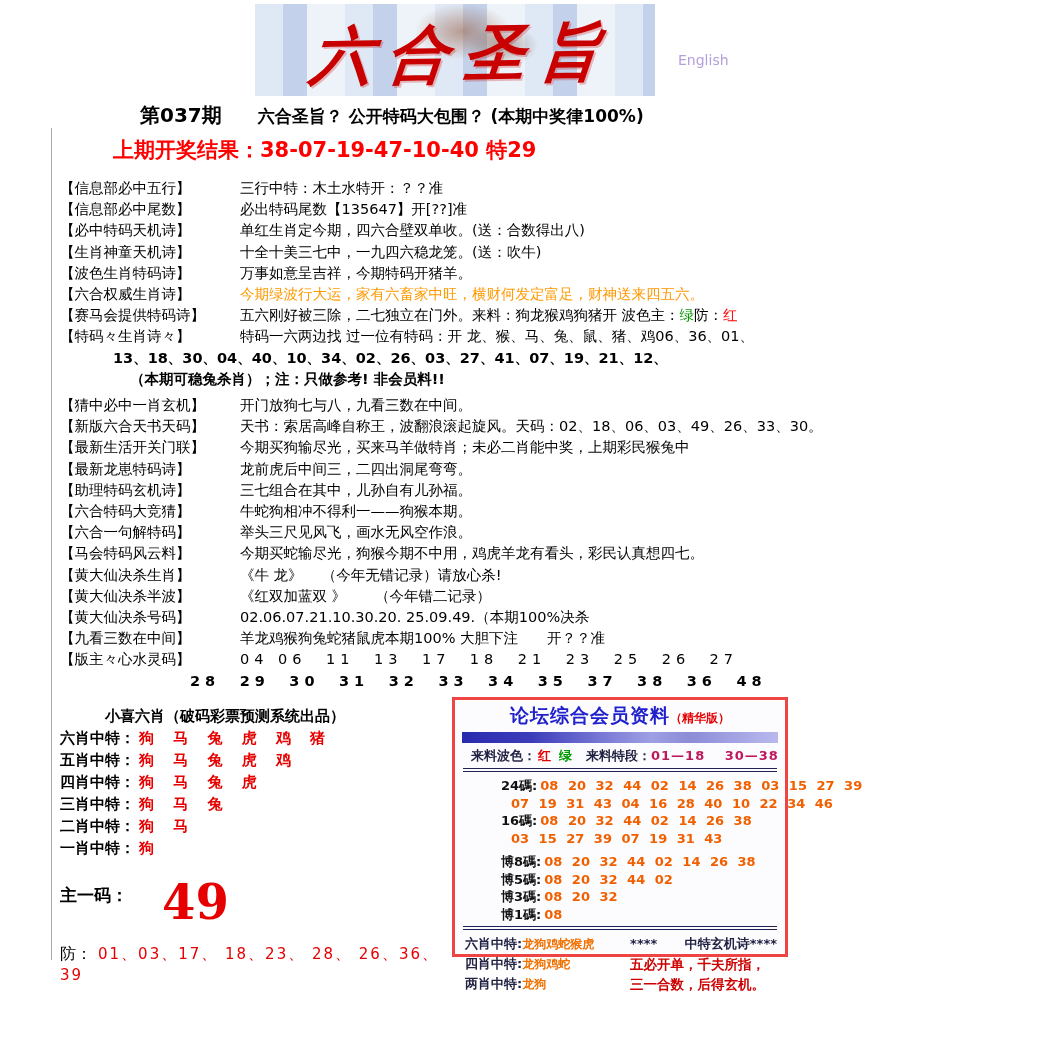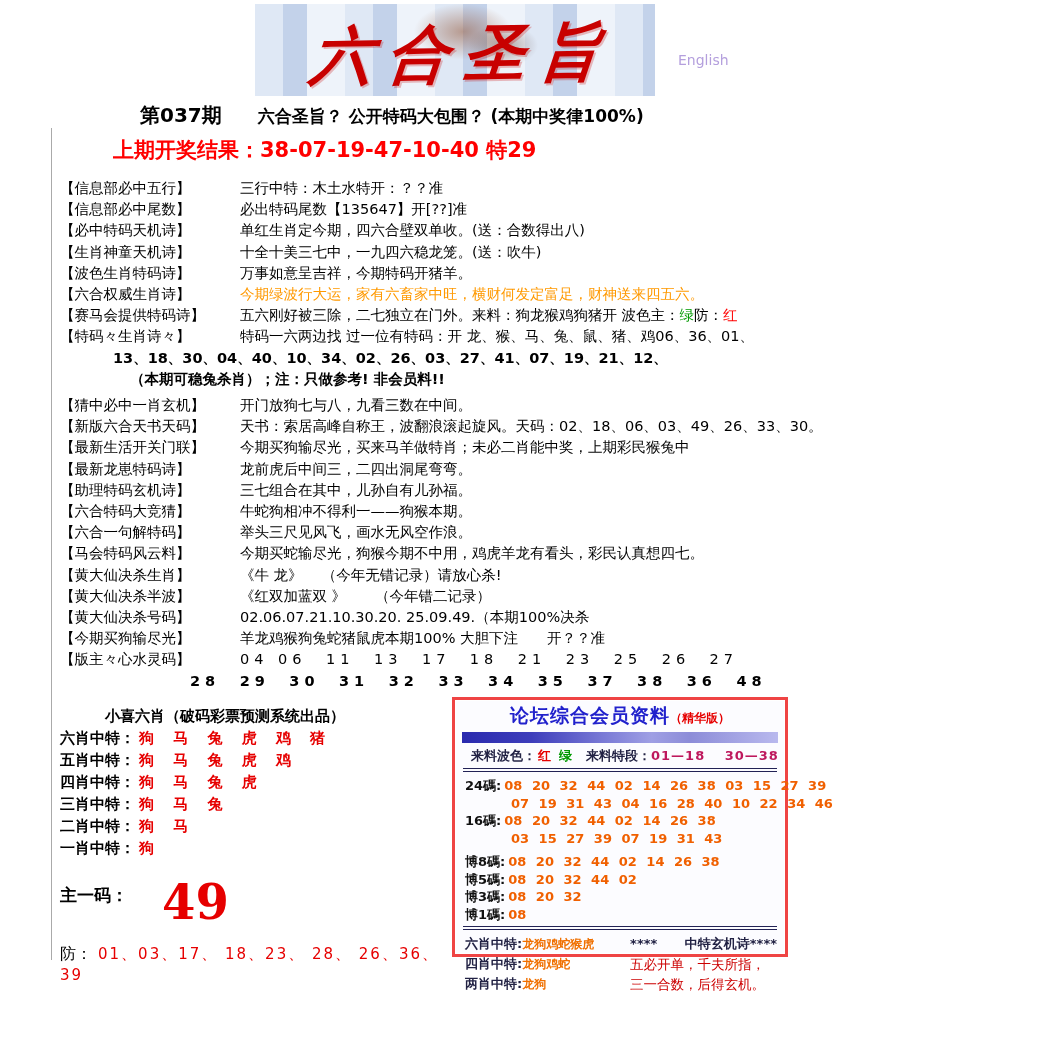--- a/index.html
+++ b/index.html
@@ -63,31 +63,31 @@
   #forum-title .s{color:#e60000;font-size:12px;font-weight:700;}
   #forum-grad{height:11px;margin:2px 7px 0 7px;
     background:linear-gradient(90deg,#2a2aae 0%,#3d3dbb 22%,#7a7ad6 45%,#9f9fe4 60%,#8c8cd8 72%,#b9b9ee 100%);}
   #bose-row{margin:4px 10px 0 16px;font-size:13px;font-weight:700;color:#222244;white-space:nowrap;}
   #bose-row .r{color:#e60000;margin:0 8px 0 2px;}
   #bose-row .g{color:#009900;margin-right:14px;}
   #bose-row .o{color:#be185d;letter-spacing:1px;}
   .forum-rule{border-top:4px double #222255;margin:3px 8px 0 8px;}
   #forum-codes{margin:5px 6px 0 10px;font-size:13px;}
   .crow{line-height:17.5px;white-space:nowrap;font-weight:700;}
-  .crow .clab{color:#111;display:inline-block;}
+  .crow .clab{color:#111;display:inline-block;margin-left:36px;}
   .crow .cnums{color:#f06000;word-spacing:5px;margin-left:3px;}
   .crow2{margin-left:46px;line-height:17.5px;color:#f06000;font-weight:700;word-spacing:5px;white-space:nowrap;}
   .cgap{height:6px;}
   #forum-bottom{margin:4px 6px 0 10px;position:relative;height:62px;}
   .zrow{line-height:20px;font-size:13px;font-weight:700;white-space:nowrap;}
   .zrow .zlab{color:#222244;}
   .zrow .zval{color:#f07000;font-size:12px;}
   #poem{position:absolute;right:2px;top:0;text-align:left;}
   #poem .pt{color:#222244;font-size:13px;font-weight:700;line-height:20px;word-spacing:10px;}
-  #poem .pl{color:#cc0000;font-size:13.5px;font-weight:400;line-height:20px;}
+  #poem .pl{color:#cc0000;font-size:13.5px;font-weight:700;line-height:20px;}
 </style>
 </head>
 <body>
 
 <div id="page">
 
   <div id="left-rule" class="abs"></div>
 
   <div id="banner" class="abs">
     <div id="banner-title">六合圣旨</div>
@@ -158,21 +158,21 @@
     <div class="irow">
       <span class="lab">【黄大仙决杀生肖】</span><span class="txt">《牛 龙》　 （今年无错记录）请放心杀!</span>
     </div>
     <div class="irow">
       <span class="lab">【黄大仙决杀半波】</span><span class="txt">《红双加蓝双 》　　（今年错二记录）</span>
     </div>
     <div class="irow">
       <span class="lab">【黄大仙决杀号码】</span><span class="txt">02.06.07.21.10.30.20.  25.09.49.（本期100%决杀</span>
     </div>
     <div class="irow">
-      <span class="lab">【今期买狗输尽光】</span><span class="txt">羊龙鸡猴狗兔蛇猪鼠虎本期100% 大胆下注　　开？？准</span>
+      <span class="lab">【九看三数在中间】</span><span class="txt">羊龙鸡猴狗兔蛇猪鼠虎本期100% 大胆下注　　开？？准</span>
     </div>
 
     <div class="irow">
       <span class="lab">【版主々心水灵码】</span><span class="txt num-line">04 06　11　13　17　18　21　23　25　26　27</span>
     </div>
     <div class="cont3 num-line">28　29　30　31　32　33　34　35　37　38　36　48</div>
 
   </div>
 
   <div id="xiaoxi" class="abs">

